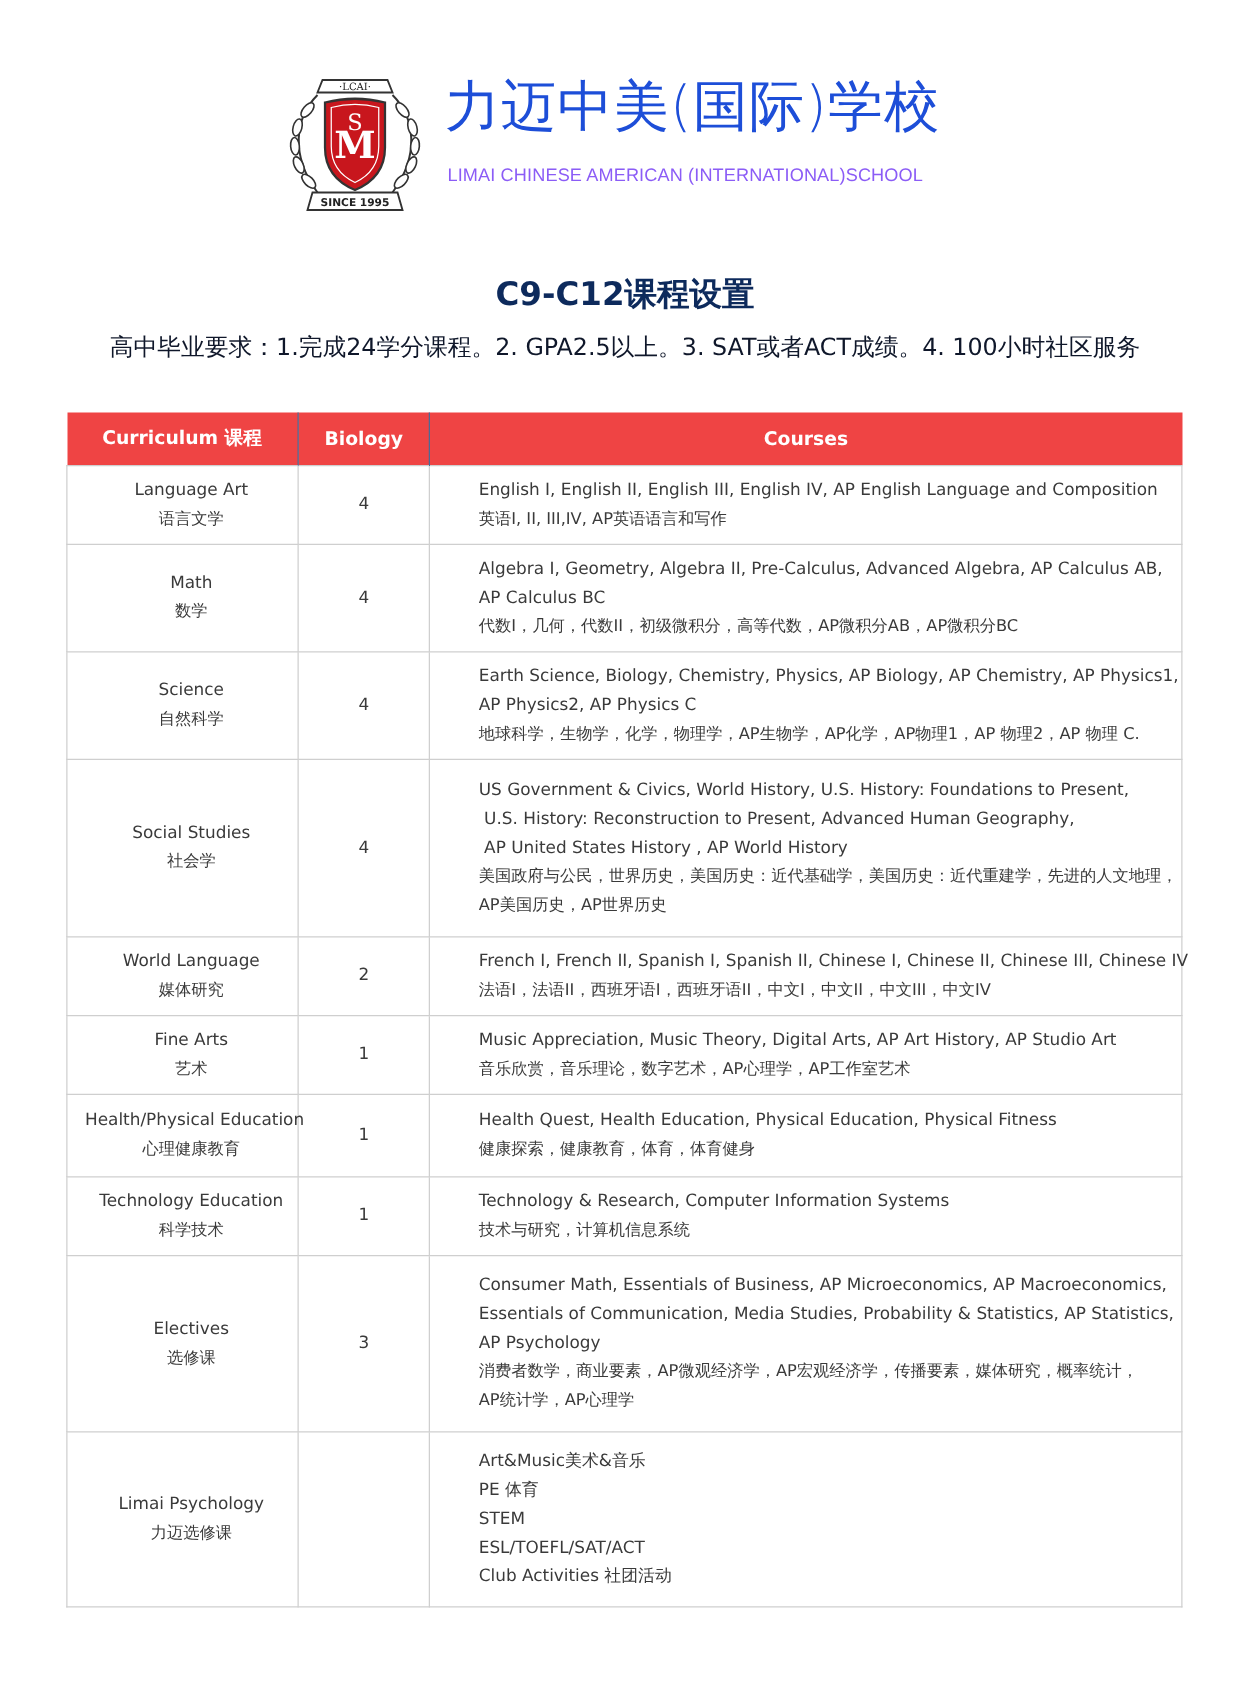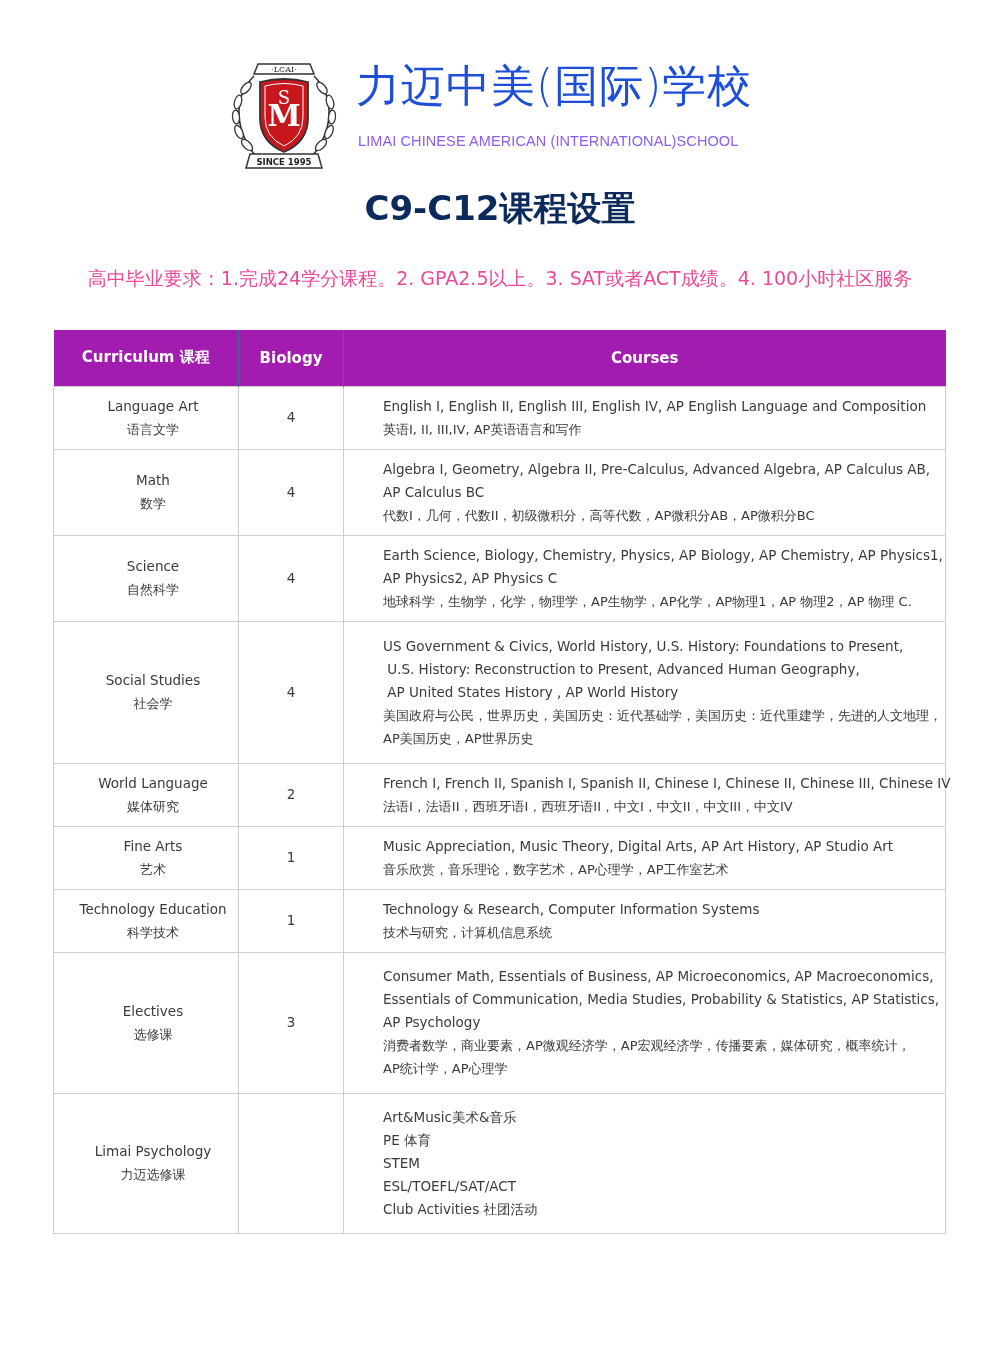--- a/index.html
+++ b/index.html
@@ -6,26 +6,26 @@
   html, body { width: 1000px; height: 1347px; background: #ffffff; overflow: hidden; }
   body { position: relative; font-family: "DejaVu Sans", "Liberation Sans", sans-serif; color: #333333; }
 
   
   .logo-block { position: absolute; left: 224px; top: 54px; width: 560px; height: 122px; }
   .crest { position: absolute; left: 0; top: 0; width: 120px; height: 120px; }
   .school-cn { position: absolute; left: 132px; top: 4px; font-size: 44px; font-weight: 300; color: #1d4ed8; letter-spacing: 1px; line-height: 56px; white-space: nowrap; font-family: "DejaVu Sans", sans-serif; }
   .school-en { position: absolute; left: 134px; top: 79px; font-size: 14.5px; color: #8b5cf6; letter-spacing: 0.1px; white-space: nowrap; font-family: "Liberation Sans", sans-serif; }
 
   
-  .page-title { position: absolute; left: 0; width: 1000px; top: 188px; text-align: center; font-size: 34px; font-weight: bold; color: #0d2a5c; line-height: 40px; font-family: "DejaVu Sans", sans-serif; }
-  .requirements { position: absolute; left: 0; width: 1000px; top: 263px; text-align: center; font-size: 19px; color: #ec4899; line-height: 30px; font-family: "DejaVu Sans", sans-serif; }
+  .page-title { position: absolute; left: 0; width: 1000px; top: 216px; text-align: center; font-size: 26px; font-weight: bold; color: #0d2a5c; line-height: 40px; font-family: "DejaVu Sans", sans-serif; }
+  .requirements { position: absolute; left: 0; width: 1000px; top: 263px; text-align: center; font-size: 19px; color: #0f172a; line-height: 30px; font-family: "DejaVu Sans", sans-serif; }
 
   
   .curriculum-table { position: absolute; left: 53px; top: 330px; width: 892px; border-collapse: collapse; table-layout: fixed; }
-  .curriculum-table th { background: #a21caf; color: #ffffff; font-size: 15px; font-weight: bold; height: 56px; text-align: center; border-right: 1px solid #4a6a96; font-family: "DejaVu Sans", sans-serif; }
+  .curriculum-table th { background: #ef4444; color: #ffffff; font-size: 15px; font-weight: bold; height: 42px; text-align: center; border-right: 1px solid #4a6a96; font-family: "DejaVu Sans", sans-serif; }
   .curriculum-table th:last-child { border-right: none; }
   .curriculum-table td { border: 1px solid #cfcfcf; vertical-align: middle; font-size: 13.5px; line-height: 23px; color: #3a3a3a; }
   .col-curr { width: 185px; }
   .col-credit { width: 105px; }
   .col-courses { width: 602px; }
   td.curr-cell { text-align: center; }
   td.credit-cell { text-align: center; }
   td.courses-cell { text-align: left; padding: 0 10px 0 25px; }
   .line { display: block; white-space: nowrap; margin-left: 14px; }
   .line.cn { font-size: 13px; }
@@ -156,20 +156,31 @@
         <span class="line">Fine Arts</span>
         <span class="line cn">艺术</span>
       </td>
       <td class="credit-cell">1</td>
       <td class="courses-cell">
         <span class="line">Music Appreciation, Music Theory, Digital Arts, AP Art History, AP Studio Art</span>
         <span class="line cn">音乐欣赏，音乐理论，数字艺术，AP心理学，AP工作室艺术</span>
       </td>
     </tr>
 
+    <tr style="height:66px">
+      <td class="curr-cell">
+        <span class="line">Health/Physical Education</span>
+        <span class="line cn">心理健康教育</span>
+      </td>
+      <td class="credit-cell">1</td>
+      <td class="courses-cell">
+        <span class="line">Health Quest, Health Education, Physical Education, Physical Fitness</span>
+        <span class="line cn">健康探索，健康教育，体育，体育健身</span>
+      </td>
+    </tr>
 
     <tr style="height:63px">
       <td class="curr-cell">
         <span class="line">Technology Education</span>
         <span class="line cn">科学技术</span>
       </td>
       <td class="credit-cell">1</td>
       <td class="courses-cell">
         <span class="line">Technology &amp; Research, Computer Information Systems</span>
         <span class="line cn">技术与研究，计算机信息系统</span>

